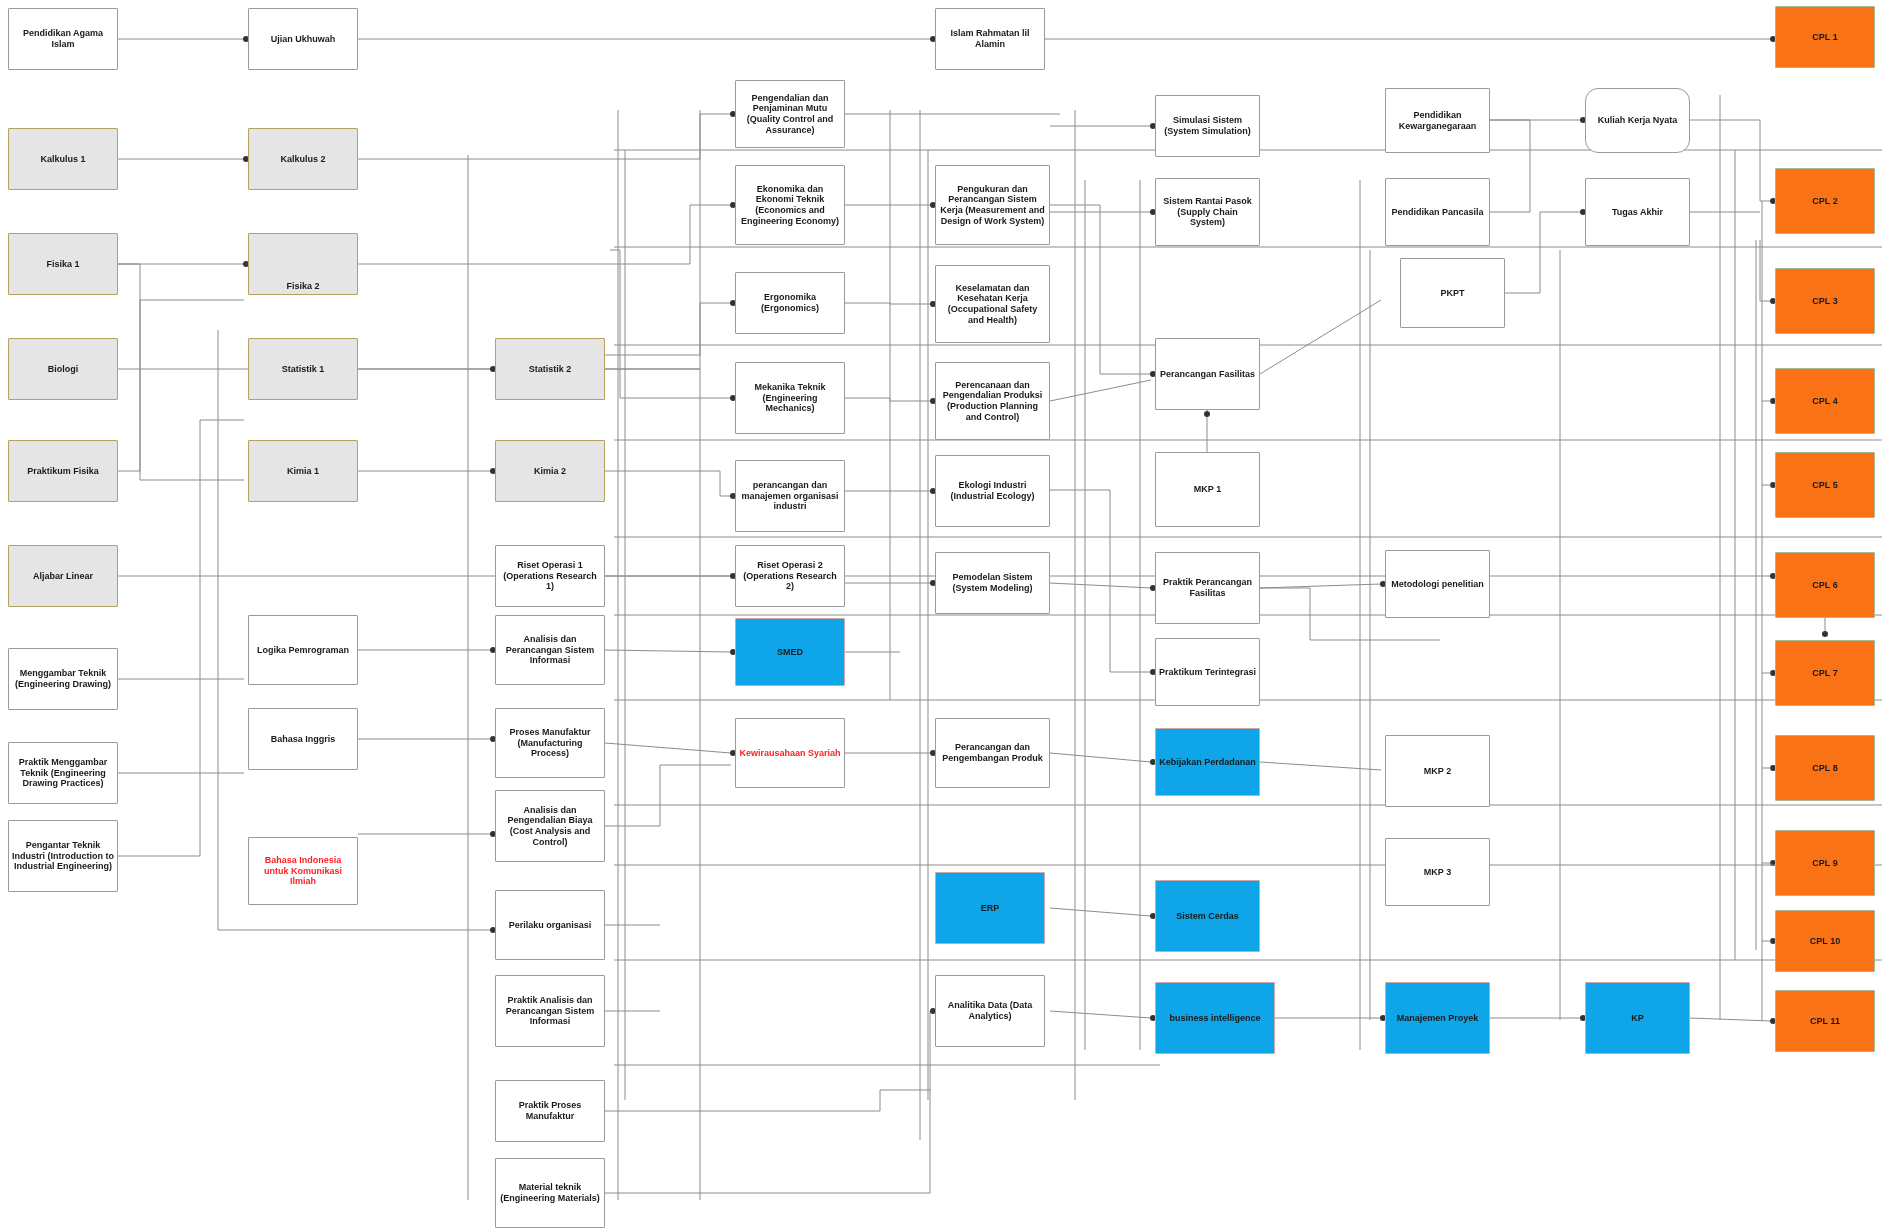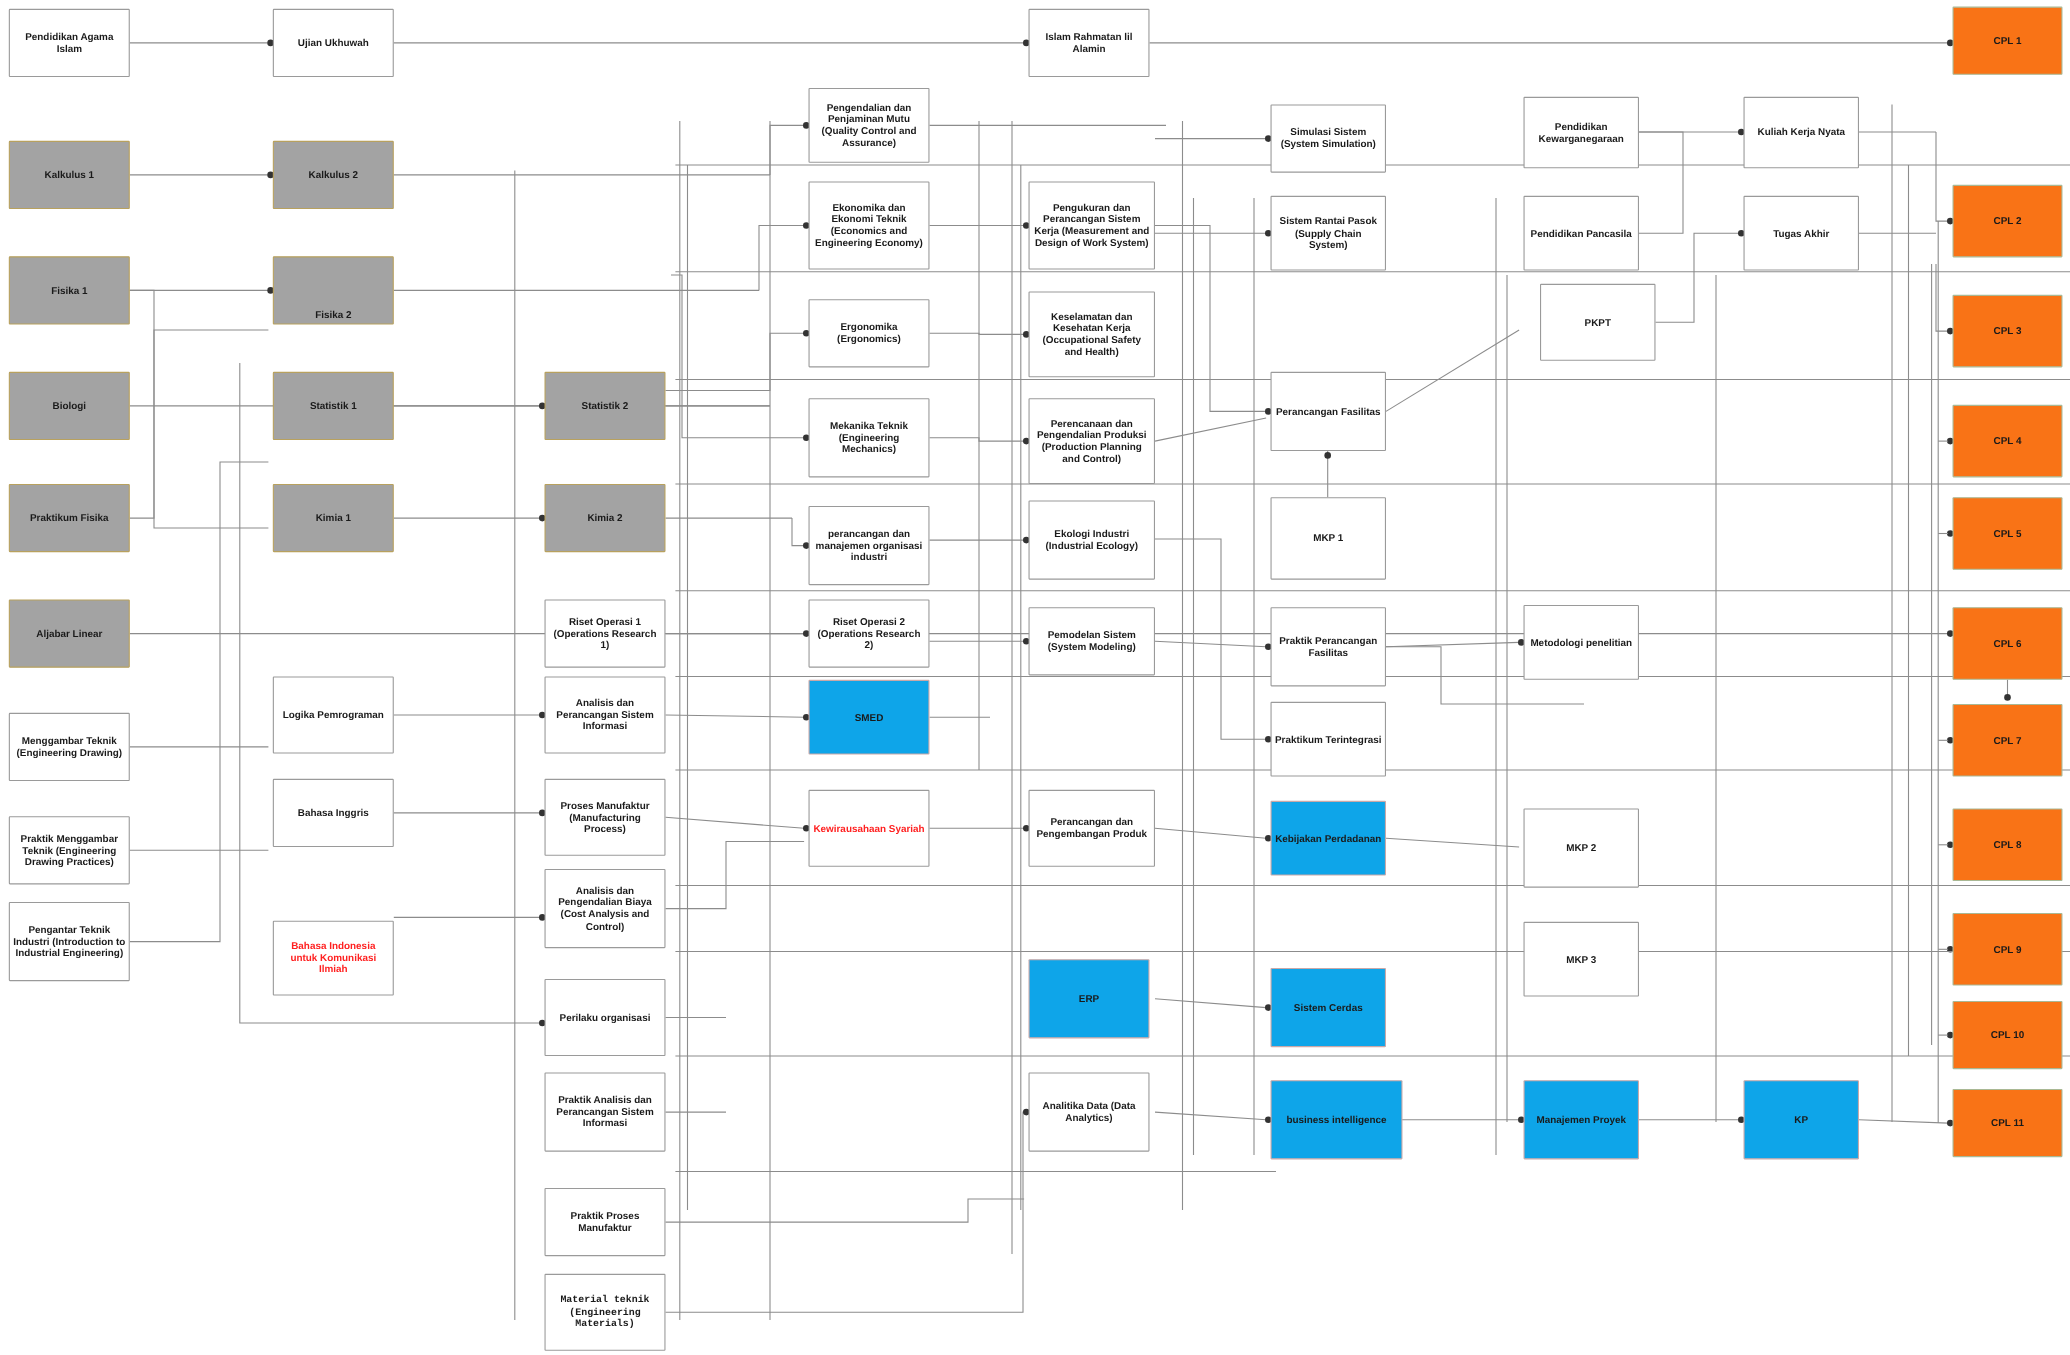--- a/index.html
+++ b/index.html
@@ -2,21 +2,21 @@
 <html><head>
 <meta charset="utf-8">
 <style>
   html,body{margin:0;padding:0;background:#ffffff;}
   body{font-family:"Liberation Sans", sans-serif;}
   #canvas{position:relative;width:1882px;height:1232px;background:#fff;overflow:hidden;}
   .node{position:absolute;box-sizing:border-box;border:1px solid #9a9a9a;background:#ffffff;
         display:flex;align-items:center;justify-content:center;text-align:center;
         font-size:9px;line-height:1.18;color:#1a1a1a;font-weight:bold;padding:2px 3px;
         border-radius:1px;}
-  .yellow{background:#a3a3a3;border-color:#b8a15e;}
+  .yellow{background:#e5e5e5;border-color:#b8a15e;}
   .green{background:#f97316;border-color:#a9b894;}
   .pink{background:#0ea5e9;border-color:#c9a8a8;}
   .red-text{color:#ff2020;}
   .white{background:#ffffff;}
   svg#wires{position:absolute;left:0;top:0;width:1882px;height:1232px;pointer-events:none;}
   svg#wires path,svg#wires line{stroke:#8c8c8c;stroke-width:1;fill:none;}
   .arrowdot{fill:#333;}
 </style>
 </head>
 <body>
@@ -276,21 +276,21 @@
     </div>
     <div class="node white" style="left: 495px; top: 890px; width: 110px; height: 70px;">
       <span>Perilaku organisasi</span>
     </div>
     <div class="node white" style="left: 495px; top: 975px; width: 110px; height: 72px;">
       <span>Praktik Analisis dan Perancangan Sistem Informasi</span>
     </div>
     <div class="node white" style="left: 495px; top: 1080px; width: 110px; height: 62px;">
       <span>Praktik Proses Manufaktur</span>
     </div>
-    <div class="node white" style="left: 495px; top: 1158px; width: 110px; height: 70px; font-family: Liberation Mono, monospace;">
+    <div class="node white" style="left: 495px; top: 1158px; width: 110px; height: 70px;">
       <span>Material teknik (Engineering Materials)</span>
     </div>
     <div class="node white" style="left: 735px; top: 80px; width: 110px; height: 68px;">
       <span>Pengendalian dan Penjaminan Mutu (Quality Control and Assurance)</span>
     </div>
     <div class="node white" style="left: 735px; top: 165px; width: 110px; height: 80px;">
       <span>Ekonomika dan Ekonomi Teknik (Economics and Engineering Economy)</span>
     </div>
     <div class="node white" style="left: 735px; top: 272px; width: 110px; height: 62px;">
       <span>Ergonomika (Ergonomics)</span>
@@ -375,21 +375,21 @@
     </div>
     <div class="node white" style="left: 1385px; top: 735px; width: 105px; height: 72px;">
       <span>MKP 2</span>
     </div>
     <div class="node white" style="left: 1385px; top: 838px; width: 105px; height: 68px;">
       <span>MKP 3</span>
     </div>
     <div class="node pink" style="left: 1385px; top: 982px; width: 105px; height: 72px;">
       <span>Manajemen Proyek</span>
     </div>
-    <div class="node white" style="left: 1585px; top: 88px; width: 105px; height: 65px;">
+    <div class="node white" style="left: 1585px; top: 88px; width: 105px; height: 65px; border-radius: 13px;">
       <span>Kuliah Kerja Nyata</span>
     </div>
     <div class="node white" style="left: 1585px; top: 178px; width: 105px; height: 68px;">
       <span>Tugas Akhir</span>
     </div>
     <div class="node pink" style="left: 1585px; top: 982px; width: 105px; height: 72px;">
       <span>KP</span>
     </div>
     <div class="node green" style="left: 1775px; top: 168px; width: 100px; height: 66px;">
       <span>CPL 2</span>

